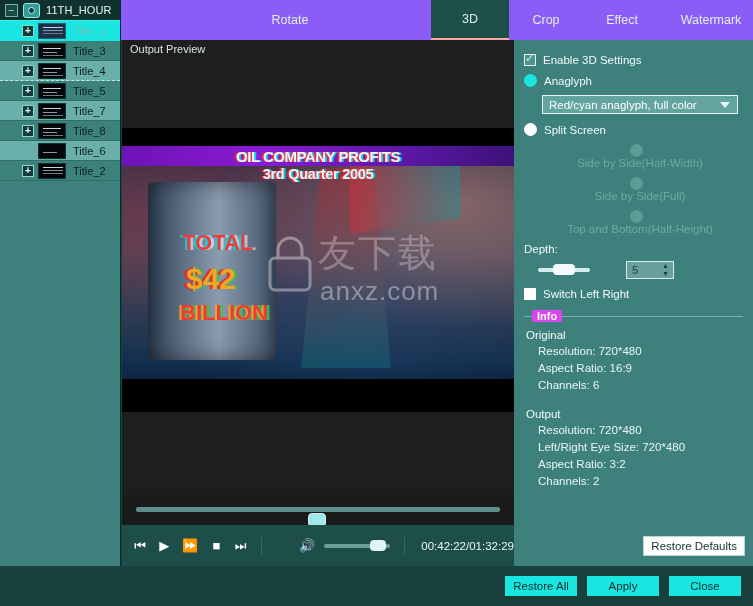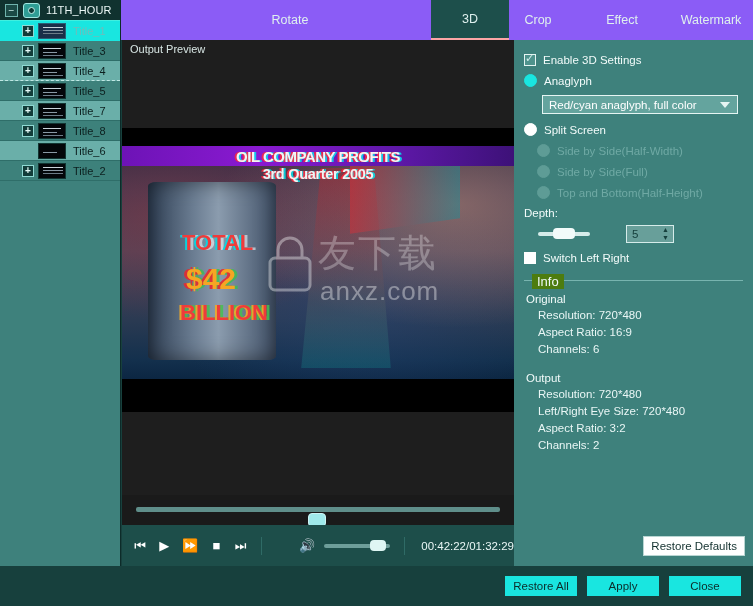--- a/index.html
+++ b/index.html
@@ -288,21 +288,21 @@
   }
   .chk.plain { background: #ffffff; border: 1px solid #ffffff; }
   .radio {
     width: 13px; height: 13px; border-radius: 50%; flex: 0 0 auto;
     margin-right: 7px; background: #ffffff; border: 1px solid #ffffff;
   }
   .radio.on { background: #19e6e0; border-color: #19e6e0; }
   .radio.dim { background: #5e9c96; border-color: #5e9c96; }
   .lbl { color: #f2fbfa; font-size: 11.5px; }
   .lbl.dim { color: #6fa9a4; }
-  .indent { margin-left: 13px; }
+  .indent { margin-left: 13px; flex-direction: column; }
 
   #combo {
     margin: 0 0 9px 18px;
     width: 196px; height: 19px;
     background: #64a49e;
     border: 1px solid #e6f5f3;
     display: flex; align-items: center;
     color: #ffffff; font-size: 11.5px;
     padding-left: 6px; position: relative;
   }
@@ -336,22 +336,22 @@
     color: #16403d; font-size: 7px; line-height: 6px;
   }
   #info-fieldset {
     margin-top: 16px;
     border-top: 1px solid #78b4af;
     position: relative;
     padding-top: 10px;
   }
   #info-legend {
     position: absolute; top: -7px; left: 8px;
-    background: #4d7c0f; padding: 0 5px;
-    color: #eef9f8; font-size: 13px;
+    background: #d946ef; padding: 0 5px;
+    color: #eef9f8; font-size: 11px; font-weight: bold;
   }
   .info-head { color:#f2fbfa; font-size:11.5px; margin: 2px 0 4px 2px; }
   .info-line { color:#e9f6f5; font-size:11.5px; margin: 0 0 5px 14px; }
   .gap { height: 10px; }
   #restore-defaults {
     position: absolute; right: 8px; bottom: 10px;
     background: #ffffff; color: #12302e;
     border: 1px solid #b9d6d3;
     font-size: 11.5px; padding: 3px 7px;
   }
@@ -465,21 +465,21 @@
     </div>
   </div>
 
   <div id="tabbar">
     <div class="tab" style="left:130px;width:78px;">
       <span>Rotate</span>
     </div>
     <div class="tab active" style="left:310px;width:78px;">
       <span>3D</span>
     </div>
-    <div class="tab" style="left:378px;width:78px;">
+    <div class="tab" style="left:386px;width:78px;">
       <span>Crop</span>
     </div>
     <div class="tab" style="left:462px;width:78px;">
       <span>Effect</span>
     </div>
     <div class="tab" style="left:540px;width:100px;">
       <span>Watermark</span>
     </div>
   </div>
 

